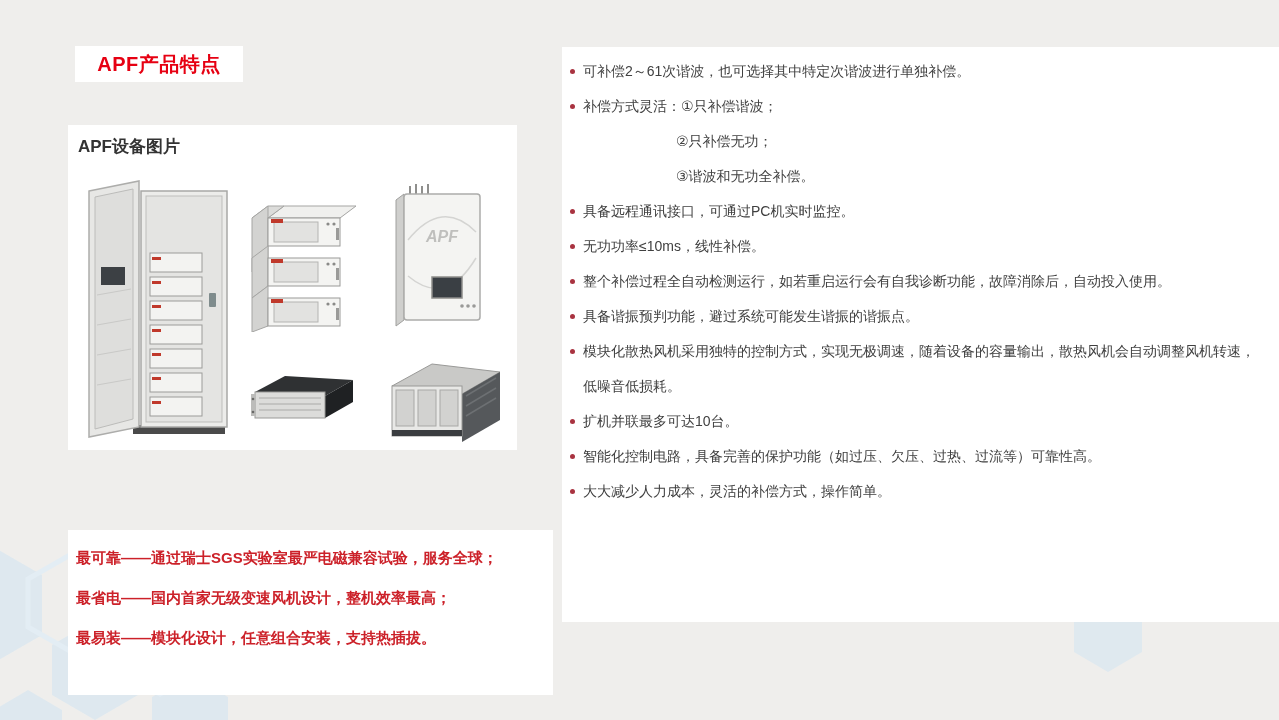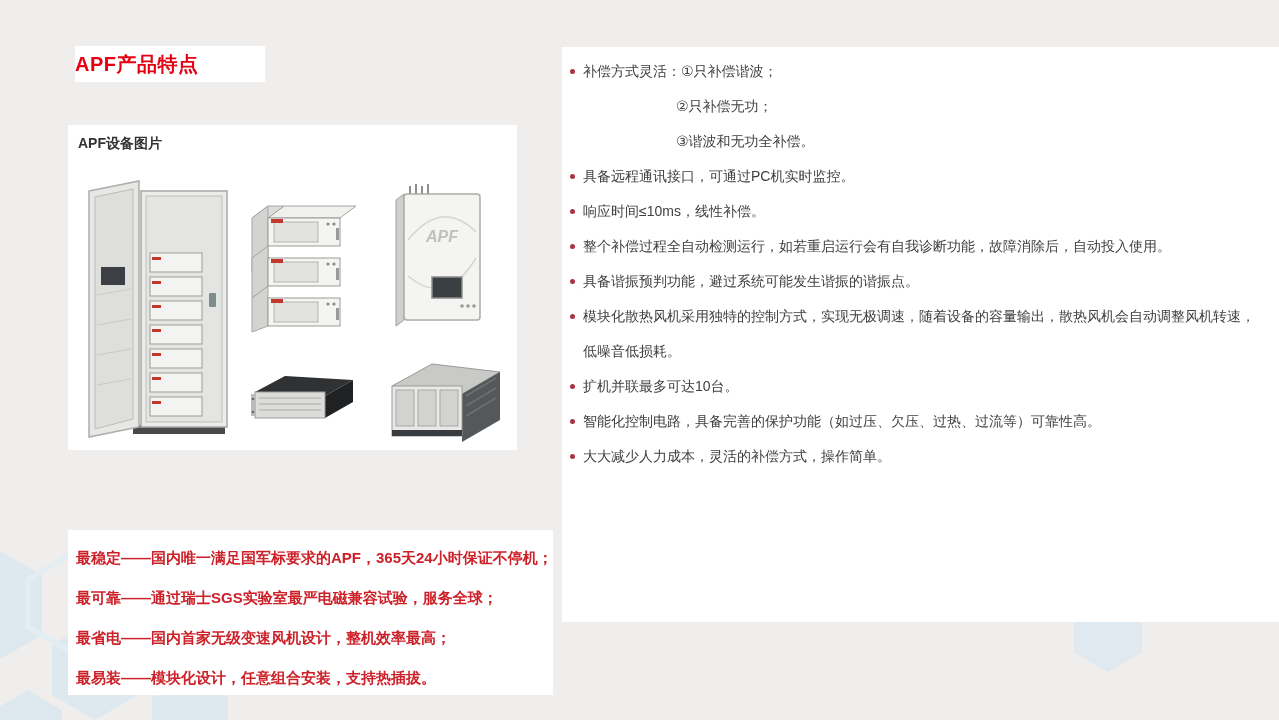--- a/index.html
+++ b/index.html
@@ -11,32 +11,32 @@
     overflow: hidden;
   }
   .bg-decor {
     position: absolute; left: 0; top: 0; width: 1279px; height: 720px;
     z-index: 0; pointer-events: none;
   }
   .panel { position: absolute; background: #ffffff; z-index: 1; }
 
   
   .title-badge {
-    left: 75px; top: 46px; width: 190px; height: 36px;
-    display: flex; align-items: center; justify-content: flex-start;
+    left: 75px; top: 46px; width: 168px; height: 36px;
+    display: flex; align-items: center; justify-content: center;
   }
   .title-badge h1 {
     font-size: 20px; font-weight: bold; color: #e60012; letter-spacing: 0.5px;
   }
 
   
   .images-panel { left: 68px; top: 125px; width: 449px; height: 325px; }
   .images-panel .panel-label {
     position: absolute; left: 10px; top: 10px;
-    font-size: 14px; font-weight: bold; color: #333333;
+    font-size: 17px; font-weight: bold; color: #333333;
   }
   .product { position: absolute; }
 
   
   .highlights-box { left: 68px; top: 530px; width: 485px; height: 165px; padding: 8px 0 0 8px; }
   .highlight-line {
     font-size: 15px; font-weight: bold; color: #cc2129;
     line-height: 40px; white-space: nowrap;
   }
 
@@ -187,33 +187,33 @@
     </g>
     <rect x="6" y="28" width="70" height="50" fill="#e8e8e6" stroke="#9a9a98" stroke-width="1"></rect>
     <rect x="10" y="32" width="18" height="36" fill="#d2d2d0" stroke="#a8a8a6" stroke-width="1"></rect>
     <rect x="32" y="32" width="18" height="36" fill="#d2d2d0" stroke="#a8a8a6" stroke-width="1"></rect>
     <rect x="54" y="32" width="18" height="36" fill="#d2d2d0" stroke="#a8a8a6" stroke-width="1"></rect>
     <rect x="6" y="72" width="70" height="6" fill="#3a3d40"></rect>
   </svg>
 </div>
 
 <div class="panel highlights-box">
-  <div class="highlight-line">最稳定——国内唯一满足国军标要求的APF，365天24小时保证不停机；</div>
   <div class="highlight-line">最可靠——通过瑞士SGS实验室最严电磁兼容试验，服务全球；</div>
   <div class="highlight-line">最省电——国内首家无级变速风机设计，整机效率最高；</div>
   <div class="highlight-line">最易装——模块化设计，任意组合安装，支持热插拔。</div>
 </div>
 
 <div class="panel features-panel">
   <ul class="features-list">
+    <li class="bulleted">可补偿2～61次谐波，也可选择其中特定次谐波进行单独补偿。</li>
     <li class="bulleted">补偿方式灵活：①只补偿谐波；</li>
     <li class="cont">②只补偿无功；</li>
     <li class="cont">③谐波和无功全补偿。</li>
     <li class="bulleted">具备远程通讯接口，可通过PC机实时监控。</li>
-    <li class="bulleted">响应时间≤10ms，线性补偿。</li>
+    <li class="bulleted">无功功率≤10ms，线性补偿。</li>
     <li class="bulleted">整个补偿过程全自动检测运行，如若重启运行会有自我诊断功能，故障消除后，自动投入使用。</li>
     <li class="bulleted">具备谐振预判功能，避过系统可能发生谐振的谐振点。</li>
     <li class="bulleted">模块化散热风机采用独特的控制方式，实现无极调速，随着设备的容量输出，散热风机会自动调整风机转速，低噪音低损耗。</li>
     <li class="bulleted">扩机并联最多可达10台。</li>
     <li class="bulleted">智能化控制电路，具备完善的保护功能（如过压、欠压、过热、过流等）可靠性高。</li>
     <li class="bulleted">大大减少人力成本，灵活的补偿方式，操作简单。</li>
   </ul>
 </div>
 
 </body></html>

